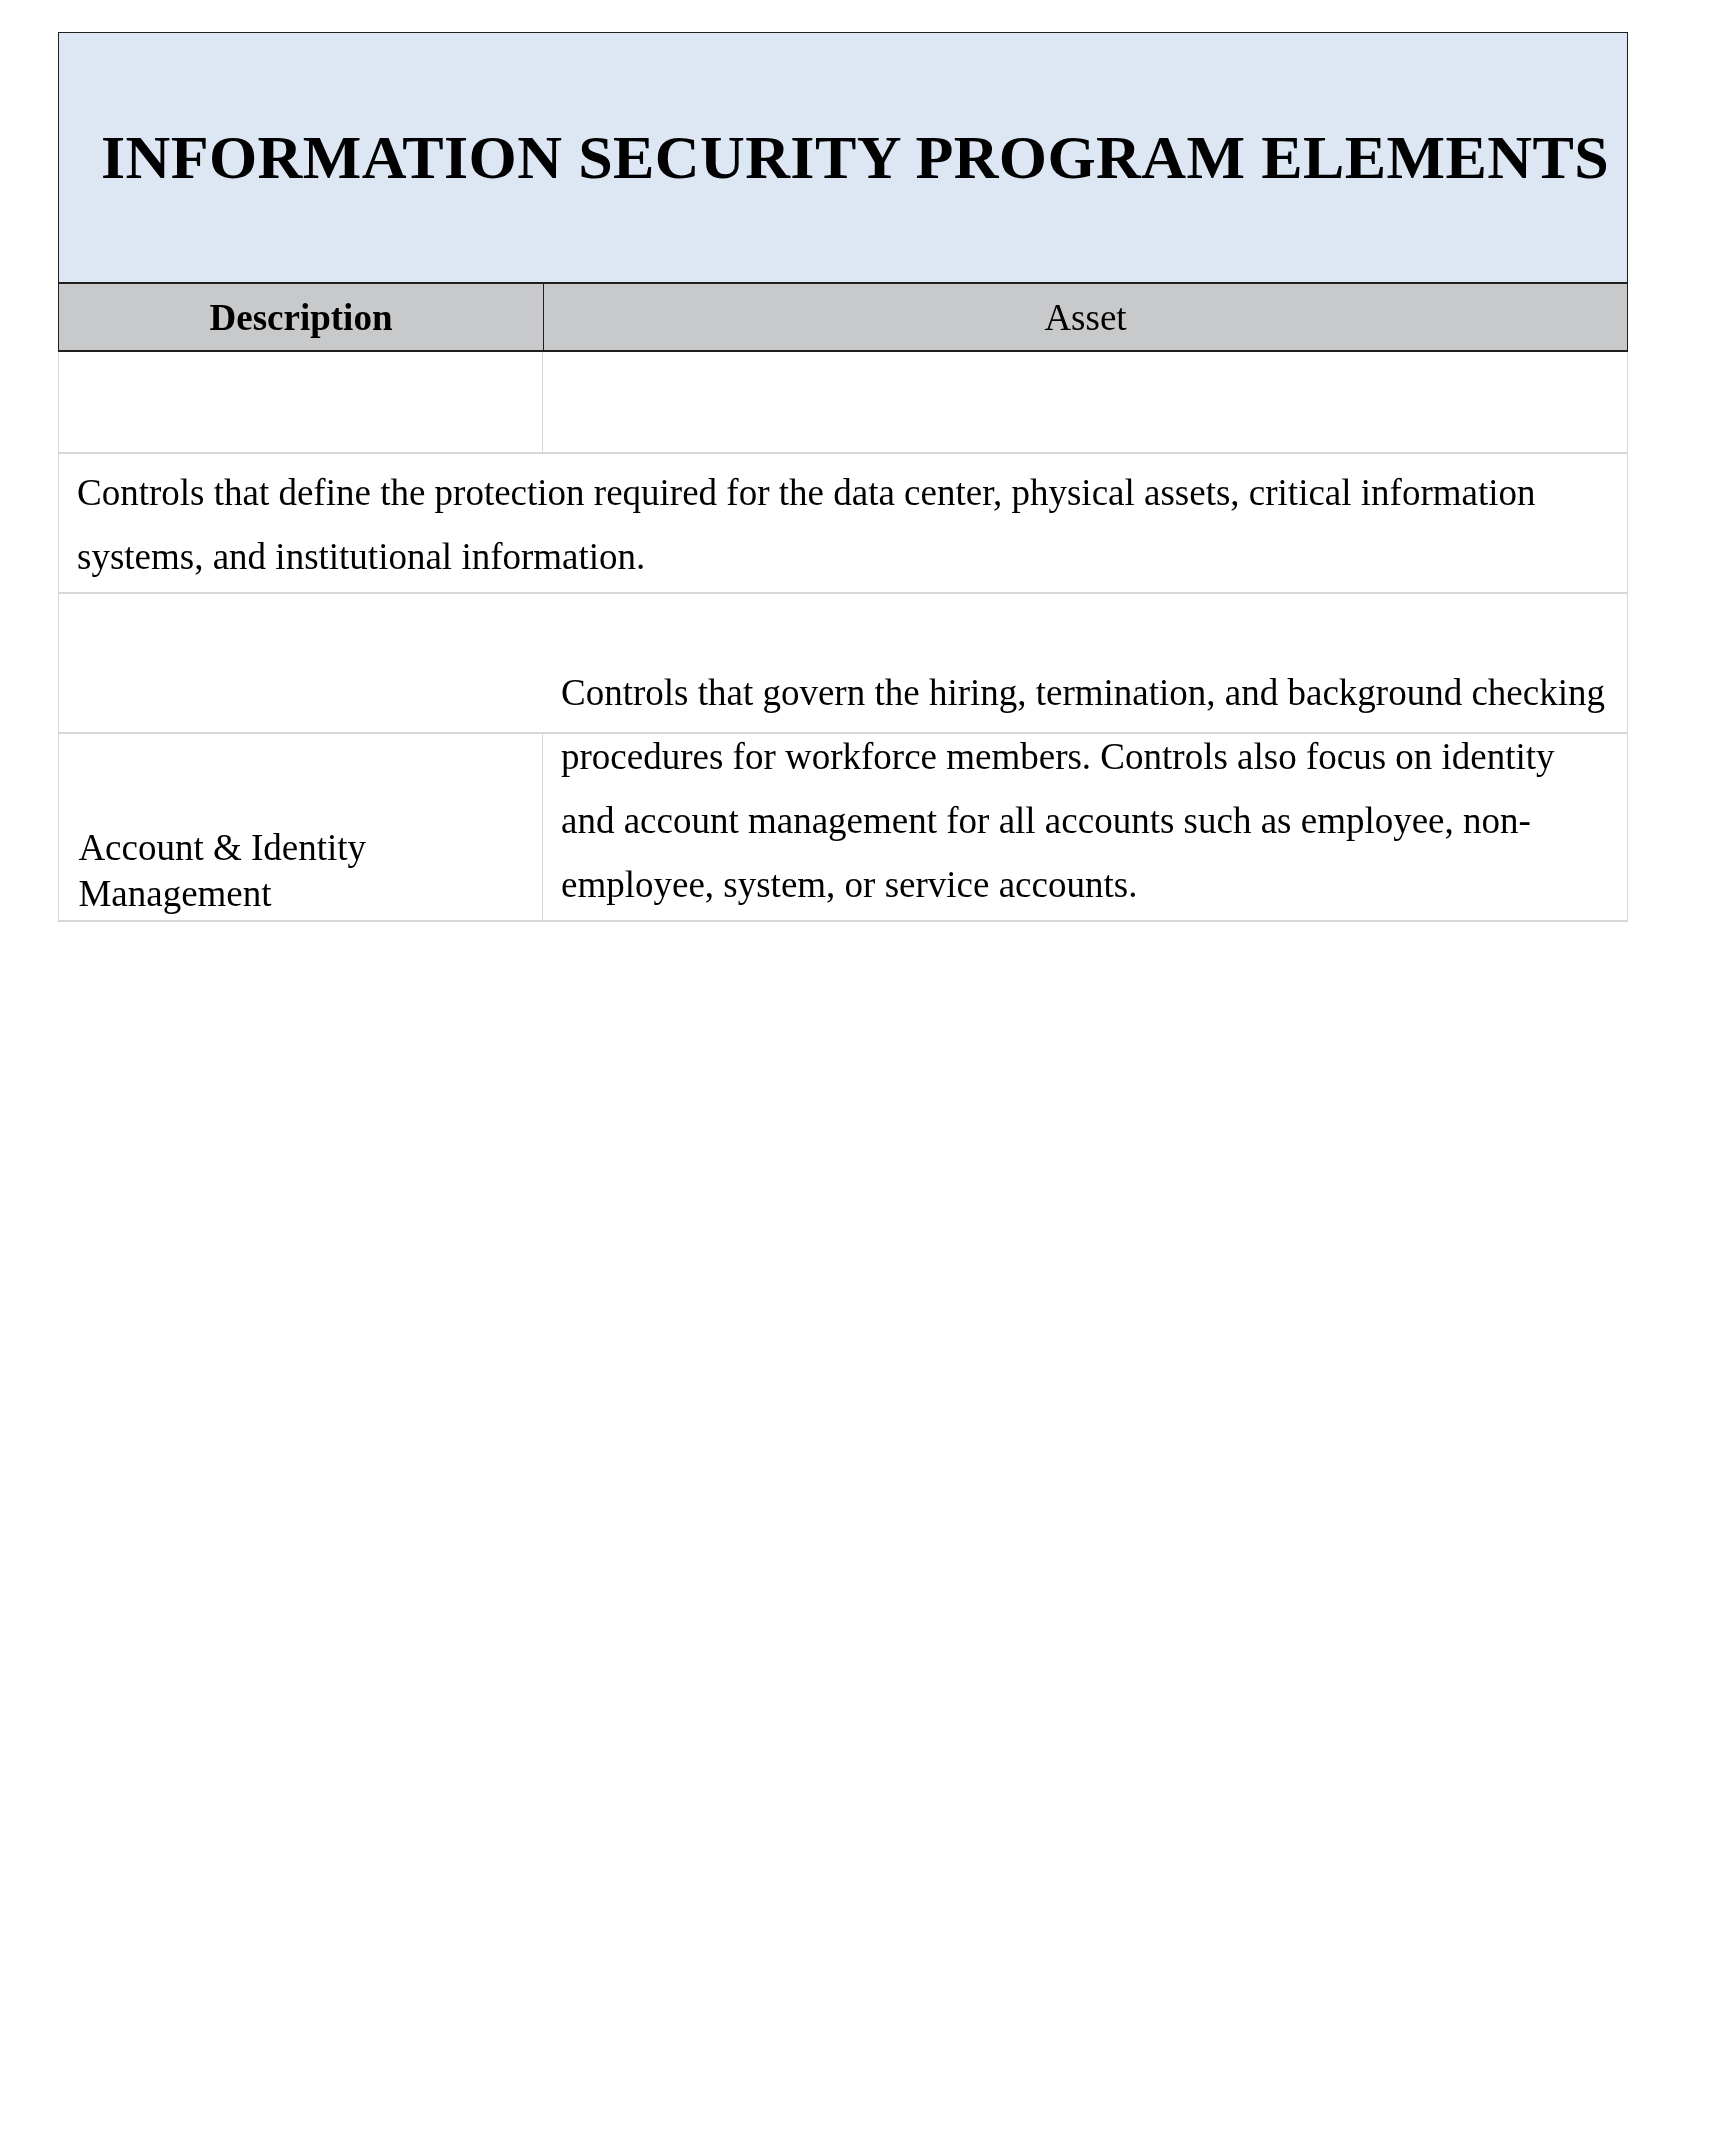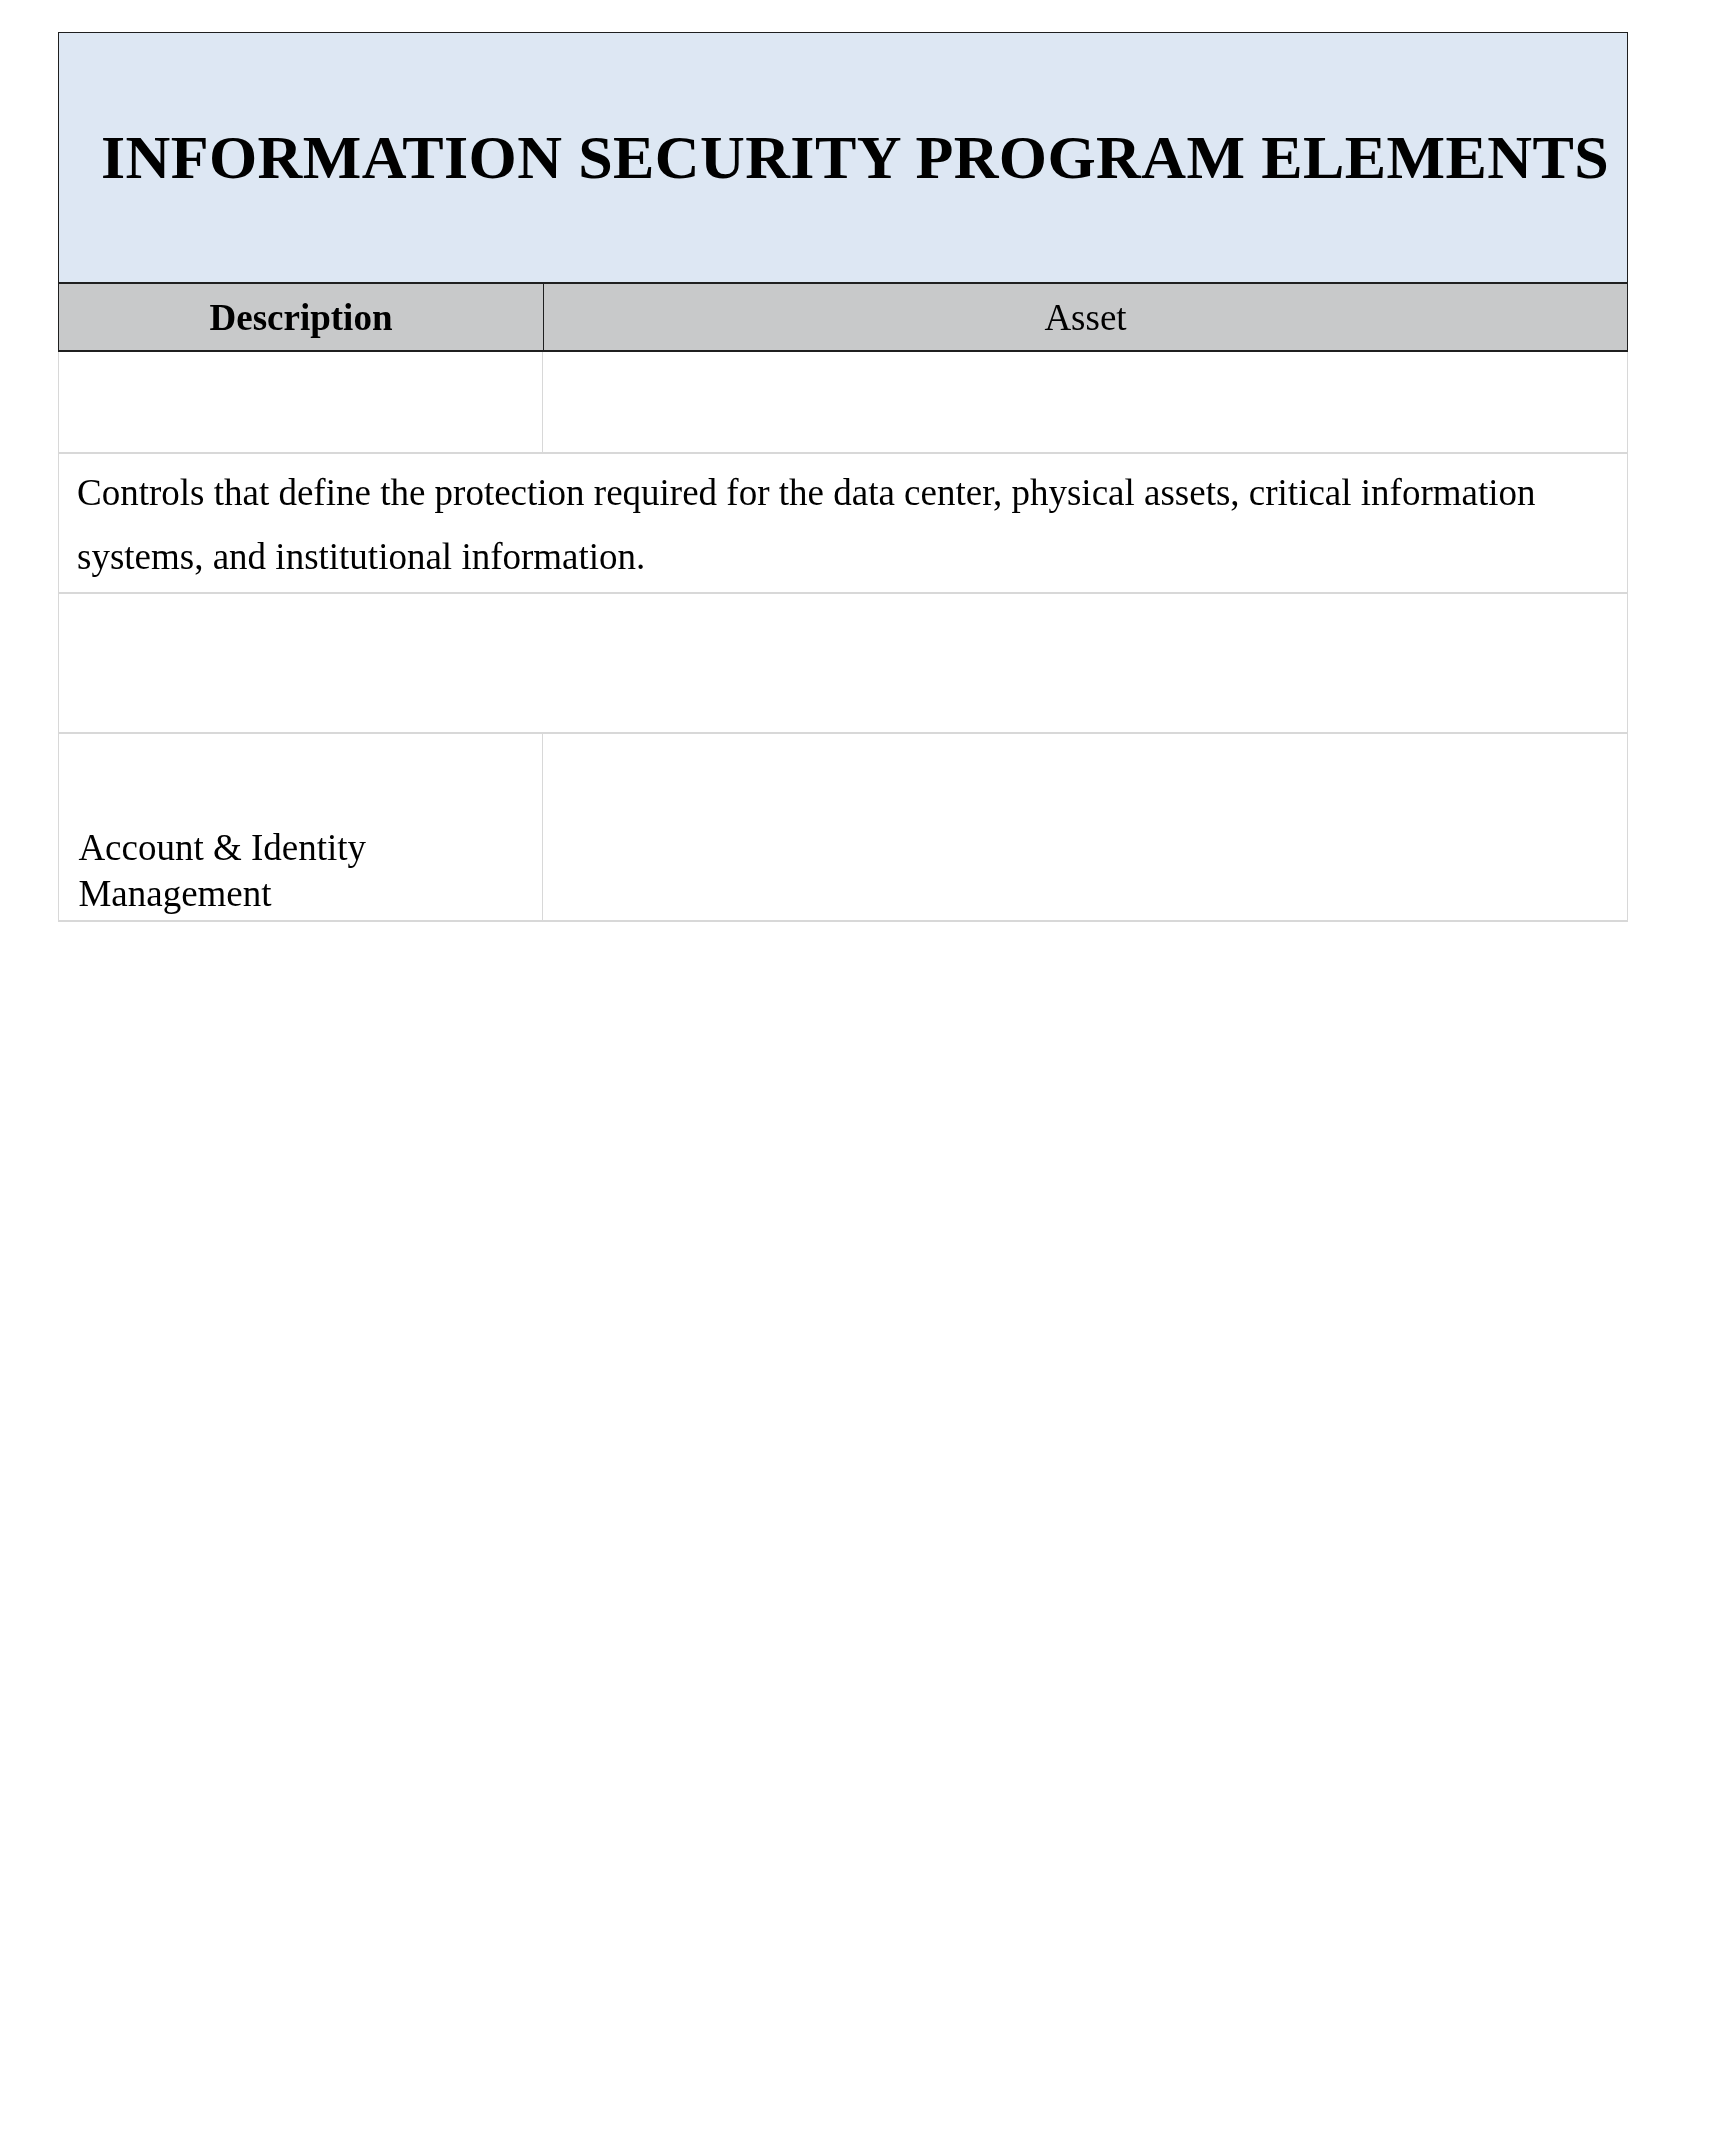--- a/index.html
+++ b/index.html
@@ -36,15 +36,16 @@
     <div class="c1"></div>
     <div class="c2"></div>
   </div>
   <div class="row r1">
     <div class="c2">Controls that define the protection required for the data center, physical assets, critical information systems, and institutional information.</div>
   </div>
   <div class="row r2">
   </div>
   <div class="row r3">
     <div class="c1">Account &amp; Identity Management</div>
+    <div class="c2">Controls that govern the hiring, termination, and background checking procedures for workforce members. Controls also focus on identity and account management for all accounts such as employee, non-employee, system, or service accounts.</div>
   </div>
 </div>
 
 
 </body></html>

